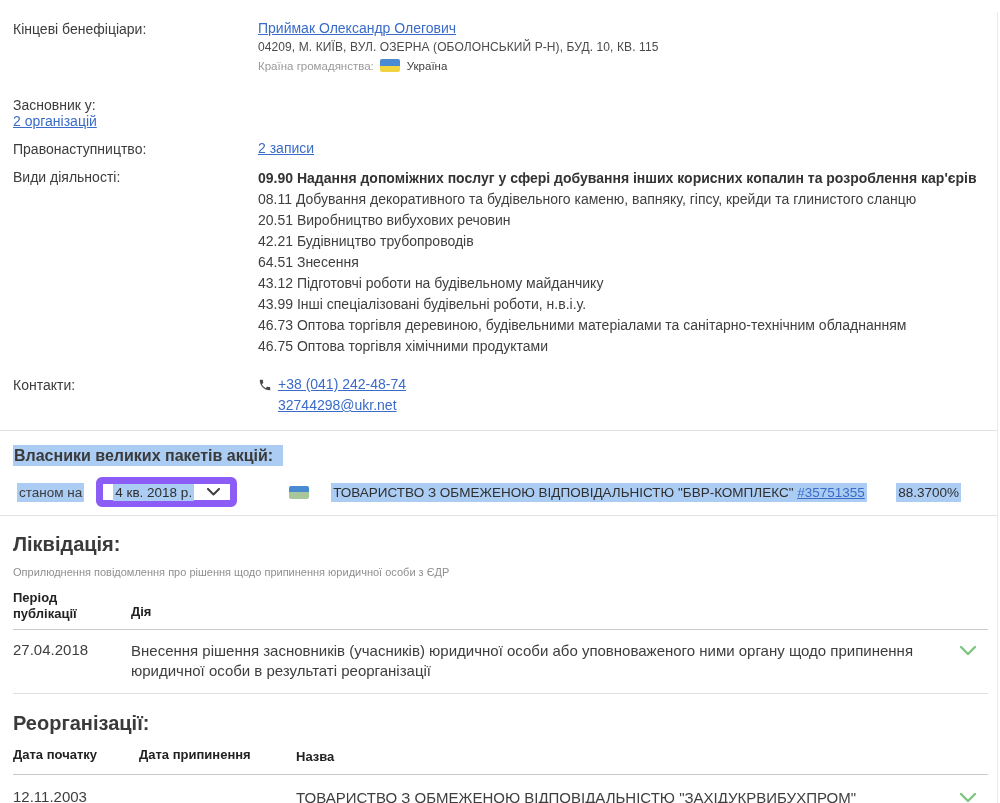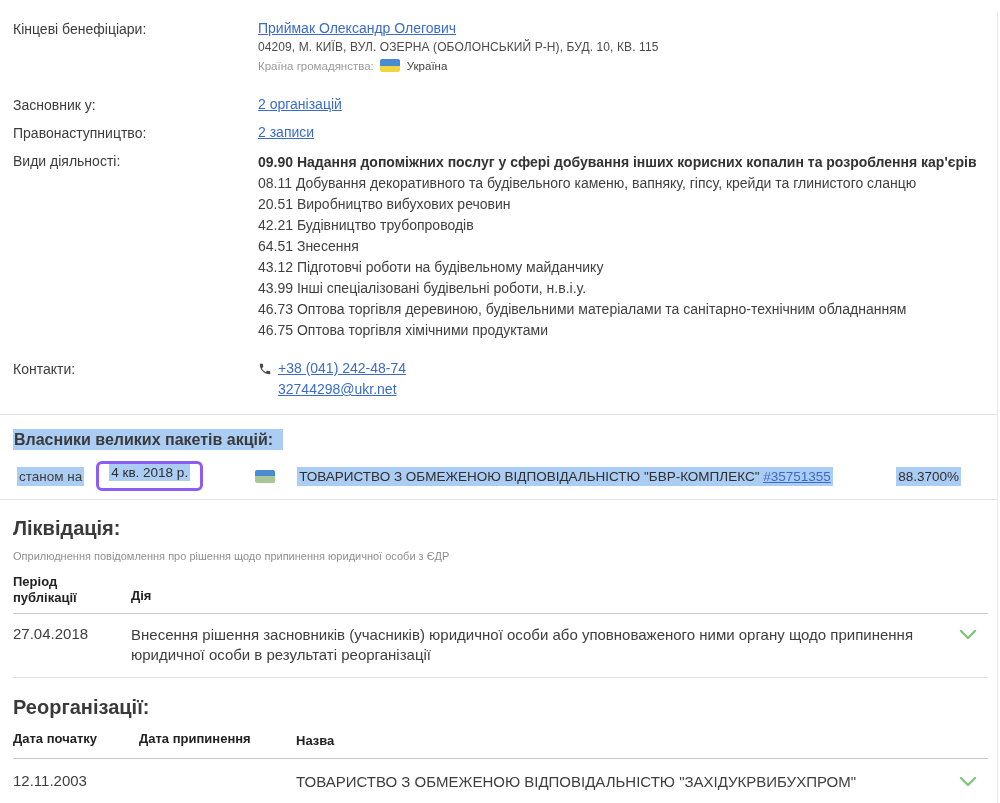--- a/index.html
+++ b/index.html
@@ -15,40 +15,40 @@
   .addr { font-size:12px; color:#4b4b4b; margin-top:4px; letter-spacing:.1px; }
   .cit-line { margin-top:5px; display:flex; align-items:center; font-size:11.5px; }
   .cit-label { color:#9a9a9a; margin-right:6px; }
   .flag { display:inline-block; width:20px; height:13px; border-radius:2px; overflow:hidden; flex-shrink:0; }
   .flag i { display:block; height:50%; }
   .flag .f-top { background:var(--flag_blue,#4a8ad2); }
   .flag .f-bot { background:var(--flag_yellow,#f2d43e); }
   .flag-muted .f-bot { background:var(--flag_yellow_muted,#a9c69b); }
   .cit-country { margin-left:7px; color:#3c3c3c; }
 
-  .row-founder { margin-top:24px; }
+  .row-founder { margin-top:24px;flex-direction:column; }
   .row-succession { margin-top:11px; }
   .row-activities { margin-top:11px; }
   .activities div { font-size:14px; line-height:21px; color:#3f3f3f; }
   .activities div.primary { font-weight:bold; color:#333; }
   .row-contacts { margin-top:19px; }
   .contact-phone { display:flex; align-items:center; }
   .phone-icon { margin-right:6px; display:inline-flex; position:relative; top:1px; }
   .contact-email { margin-left:20px; margin-top:5px; }
 
   .divider { border-top:1px solid #e3e3e3; margin:17px 0 0 -13px; width:1000px; }
 
   
   .hl { background:var(--selection,#abccf3); }
   .sh-heading { margin-top:16px; font-size:16px; font-weight:bold; color:#3a3a3a; }
   .sh-heading .hl { padding:2px 10px 2px 1px; }
   .sh-row { margin-top:12px; display:flex; align-items:center; height:30px; }
   .asof { font-size:13.5px; margin-left:4px; padding:2px 2px; }
-  .select { margin-left:12px; height:30px; border:3px solid #8b5cf6; border-radius:6px; background:#fff;
-            display:inline-flex; align-items:center; padding:0 10px; gap:13px; cursor:pointer;flex-direction:column; }
+  .select { margin-left:12px; height:30px; border:7px solid #8b5cf6; border-radius:6px; background:#fff;
+            display:inline-flex; align-items:center; padding:0 10px; gap:13px; cursor:pointer; }
   .select .sel-text { font-size:13.5px; color:#2f2f2f; padding:1px 2px; }
   .sh-flag { margin-left:52px; }
   .sh-company { margin-left:22px; font-size:13.5px; color:#2f2f2f; padding:2px 2px; }
   .sh-share { margin-left:auto; margin-right:36px; font-size:13.5px; color:#2f2f2f; padding:2px 2px; }
 
   
   .section-heading { font-size:20px; font-weight:bold; color:#3a3a3a; }
   .liq-heading { margin-top:17px; }
   .liq-sub { margin-top:10px; font-size:11px; color:#8f8f8f; }
 

